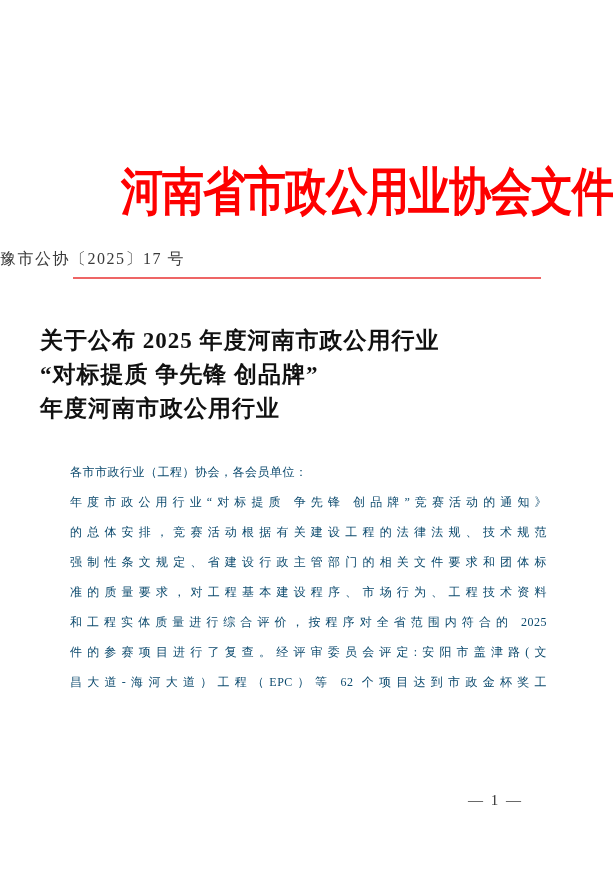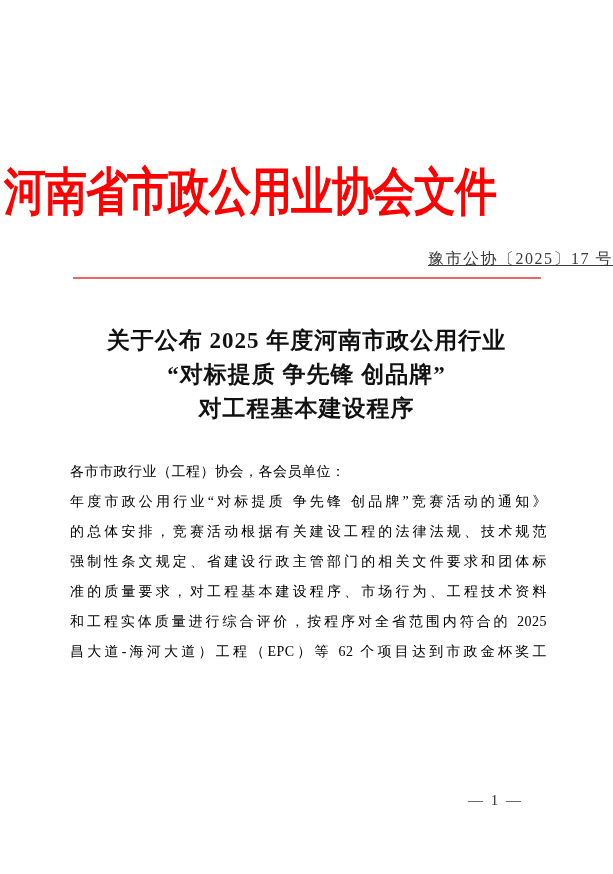--- a/index.html
+++ b/index.html
@@ -13,77 +13,76 @@
     height: 874px;
     margin: 0 auto;
     background: #ffffff;
     overflow: hidden;
     font-family: "Liberation Serif", "DejaVu Serif", serif;
   }
   
   .org-title-wrap {
     position: absolute;
     top: 156px;
-    left: 4px;
+    left: 16px;
     right: 0;
     height: 72px;
     display: flex;
     align-items: center;
-    justify-content: flex-start;
+    justify-content: flex-end;
   }
   .org-title {
     font-size: 42px;
     font-weight: bold;
     letter-spacing: -1px;
     white-space: nowrap;
     transform: scaleY(1.22);
     transform-origin: 50% 50%;
   }
   
   .doc-number {
     position: absolute;
     top: 249px;
     left: 0;
     right: 0;
-    text-align: right;
+    text-align: left;
     font-size: 16px;
     line-height: 20px;
     letter-spacing: 1.5px;
     color: #3a3a3a;
-    text-decoration: underline;
   }
   
   .red-rule {
     position: absolute;
     top: 277px;
     left: 73px;
     width: 468px;
     height: 2px;
   }
   
   .doc-title {
     position: absolute;
     top: 324px;
     left: 40px;
     right: 40px;
-    text-align: center;
+    text-align: left;
     font-weight: bold;
     color: #111111;
     font-size: 23px;
     line-height: 34px;
     letter-spacing: 1px;
   }
   
   .doc-body {
     position: absolute;
     top: 457px;
     left: 70px;
     width: 477px;
-    font-size: 14px;
-    color: #000000;
+    font-size: 12px;
+    color: #0c4a6e;
     letter-spacing: 0.5px;
   }
   .bl {
     height: 30px;
     line-height: 30px;
     white-space: nowrap;
   }
   .just {
     text-align: justify;
     text-align-last: justify;
@@ -112,28 +111,29 @@
     <span class="org-title" style="color: rgb(254, 0, 0);">河南省市政公用业协会文件</span>
   </div>
 
   <div class="doc-number">豫市公协〔2025〕17 号</div>
 
   <div class="red-rule" style="background: rgb(238, 101, 101);"></div>
 
   <div class="doc-title">
     <div class="t-line">关于公布 2025 年度河南市政公用行业</div>
     <div class="t-line">“对标提质 争先锋 创品牌”</div>
-    <div class="t-line">对工程基本建设程序</div>
+    <div class="t-line">年度河南市政公用行业</div>
   </div>
 
   <div class="doc-body">
     <div class="bl">各市市政行业（工程）协会，各会员单位：</div>
     <div class="bl just">年度市政公用行业“对标提质 争先锋 创品牌”竞赛活动的通知》</div>
     <div class="bl just">的总体安排，竞赛活动根据有关建设工程的法律法规、技术规范</div>
     <div class="bl just">强制性条文规定、省建设行政主管部门的相关文件要求和团体标</div>
     <div class="bl just">准的质量要求，对工程基本建设程序、市场行为、工程技术资料</div>
     <div class="bl just">和工程实体质量进行综合评价，按程序对全省范围内符合的 2025</div>
+    <div class="bl just">件的参赛项目进行了复查。经评审委员会评定:安阳市盖津路(文</div>
     <div class="bl just">昌大道-海河大道）工程（EPC）等 62 个项目达到市政金杯奖工</div>
   </div>
 
   <div class="page-number">— 1 —</div>
 
 </div>
 
 </body></html>

